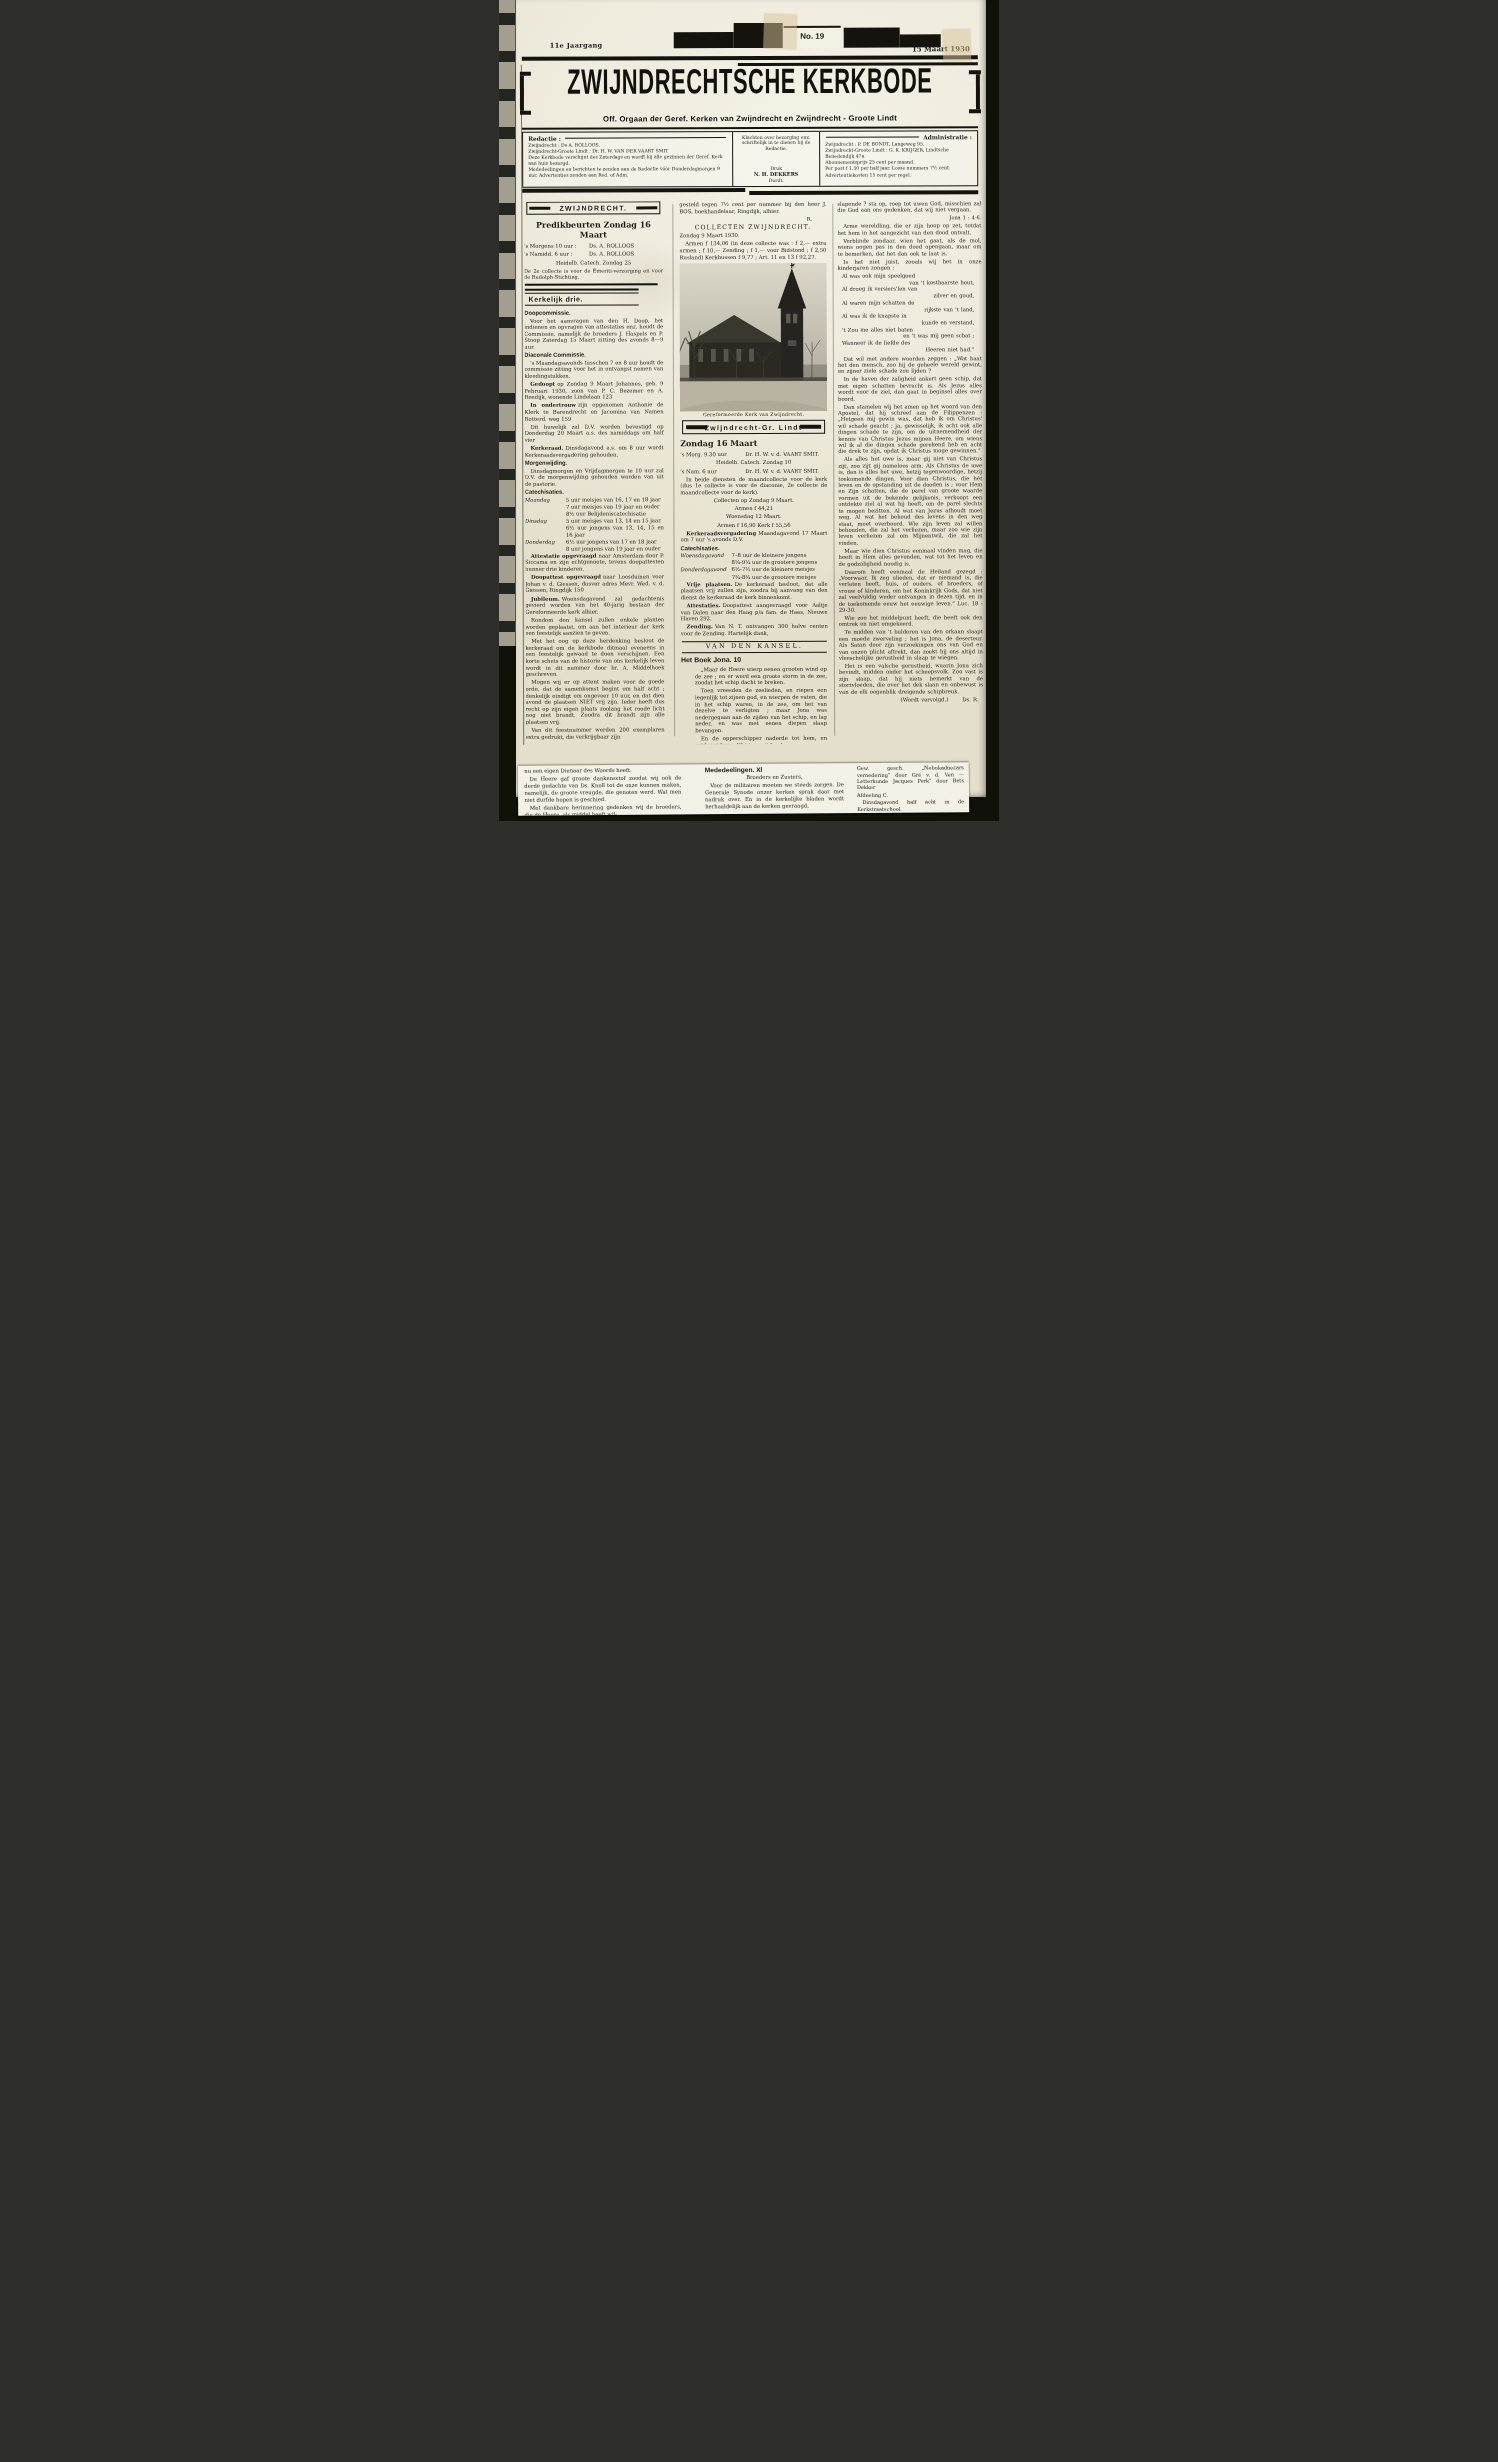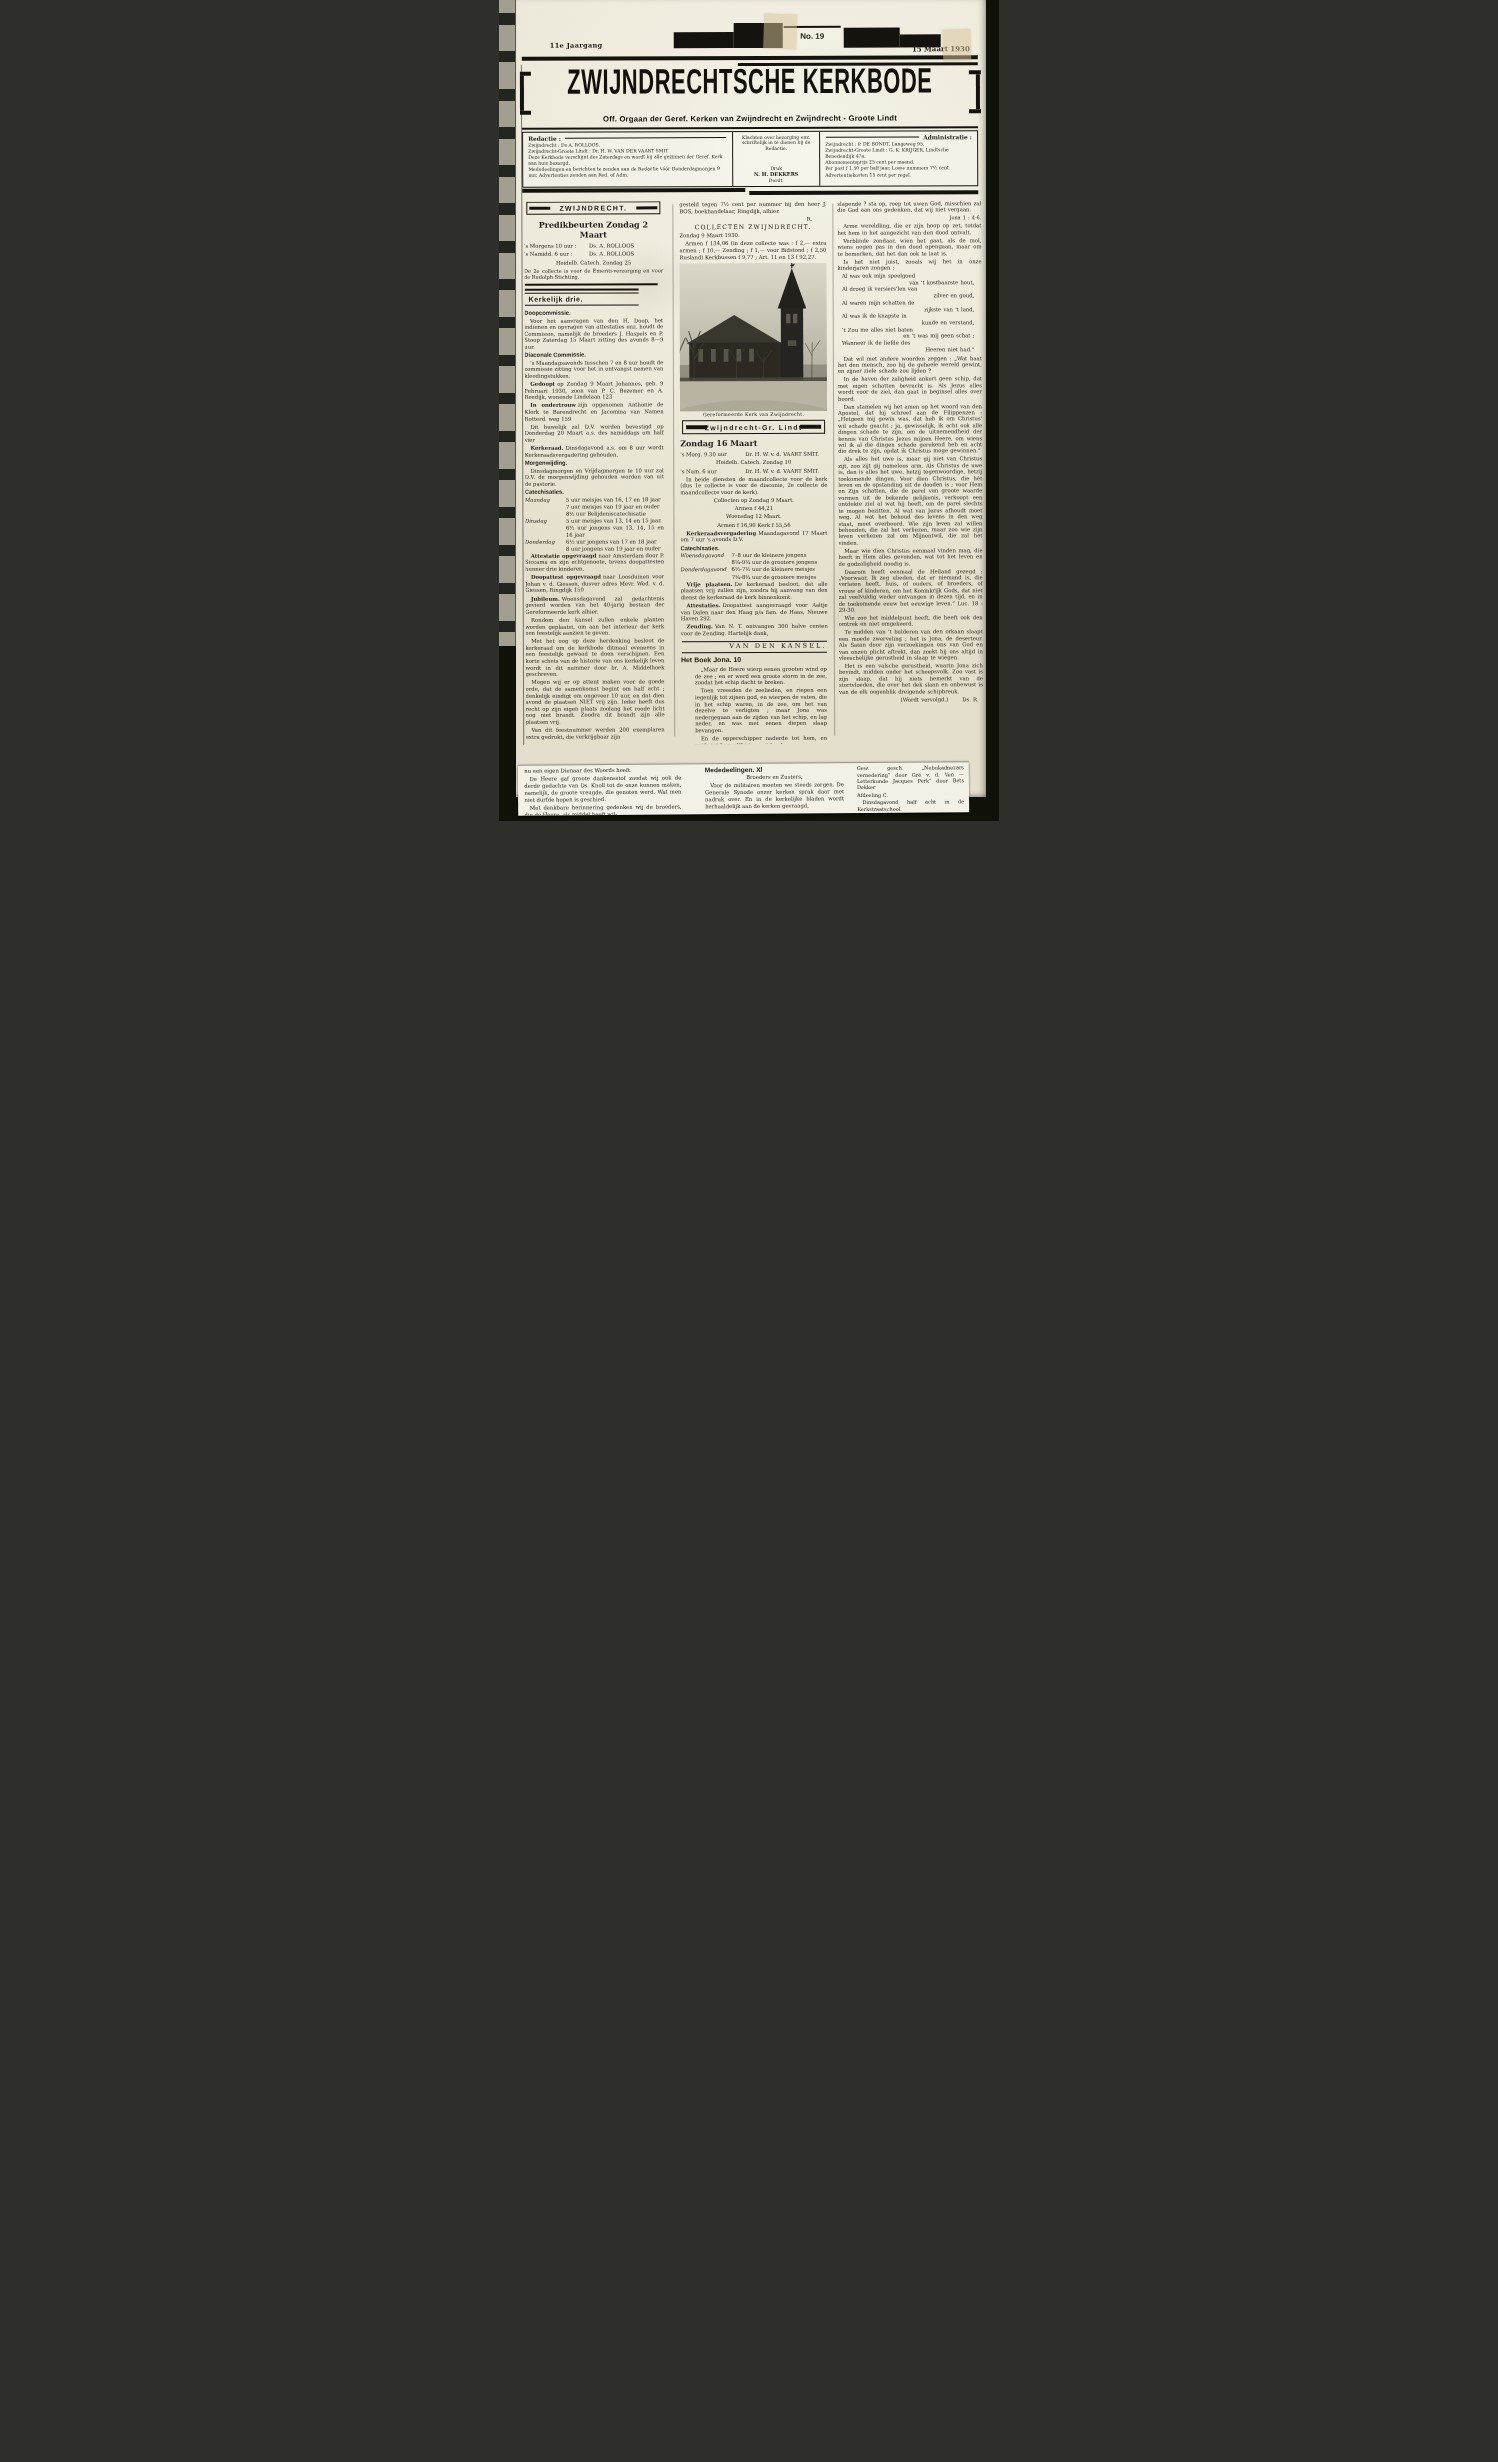--- a/index.html
+++ b/index.html
@@ -90,21 +90,21 @@
         font:700 7.2px "Liberation Sans",sans-serif;letter-spacing:0.5px;text-indent:0;}
   .sched{display:flex;text-indent:0;margin:0 0 0.5px;}
   .sched .day{font-style:italic;width:41px;flex:none;}
   .sched.mid .day{width:51px;}
   .sched .rest{flex:1;}
   .collecten-head{text-align:center;letter-spacing:1.1px;font-size:6.1px;margin:3.2px 0 1.6px;text-indent:0 !important;}
   .photo{width:159px;margin:2.7px 0 1.1px -7px;display:block;}
   .caption{text-align:center;font-size:4.7px;letter-spacing:0.3px;margin:0.5px 0 4.3px;text-indent:0 !important;}
   .zondag{font:700 8px "DejaVu Serif",serif;text-align:left;margin:1.1px 0 2.7px;}
   .kansel{margin:4.3px 1.1px 3.2px;padding:1.6px 0 2.1px;border-top:1.1px solid #15130e;border-bottom:1.1px solid #15130e;
-          text-align:right;font-size:6.6px;letter-spacing:2.1px;text-indent:0 !important;}
+          text-align:center;font-size:6.6px;letter-spacing:2.1px;text-indent:0 !important;}
   .jona-head{font:700 7px "Liberation Sans",sans-serif;margin:1.1px 0 2.7px;text-indent:0 !important;}
   .jona p{margin-left:14px;margin-right:1.1px;}
   .quote-block{margin-left:46px;text-indent:0 !important;}
   .quote-ref{text-align:right;font-size:5px;margin:0 2.1px 3.2px 0;text-indent:0 !important;}
   .poem{margin:1.1px 0 2.1px 4.3px;}
   .poem div{text-indent:0;line-height:6.7px;}
   .poem .pr{text-align:right;padding-right:7.4px;}
   .closing{display:flex;justify-content:flex-end;gap:14px;padding-right:4.3px;margin-top:2.7px;text-indent:0 !important;}
   .sign-r{text-align:right;padding-right:14px;margin-top:-0.5px;text-indent:0 !important;}
   
@@ -183,21 +183,21 @@
         </div>
       </div>
       <div class="rule-box1"></div>
       <div class="rule-box2"></div>
 
       <div class="vr vr1"></div>
       <div class="vr vr2"></div>
 
       <div class="col col-left">
         <div class="sec-box">ZWIJNDRECHT.</div>
-        <div class="predik">Predikbeurten Zondag 2 Maart</div>
+        <div class="predik">Predikbeurten Zondag 16 Maart</div>
         <div class="svc">
             <span class="t1">'s Morgens 10 uur :</span>
             <span class="t2">Ds. A. ROLLOOS</span>
           </div>
         <div class="svc">
             <span class="t1">'s Namidd. 6 uur :</span>
             <span class="t2">Ds. A. ROLLOOS</span>
           </div>
         <p class="center">Heidelb. Catech. Zondag 25</p>
         <p class="ni" style="font-size:5px;line-height:6.1px;">De 2e collecte is voor de Emeriti-verzorging en voor de Rudolph-Stichting.</p>

